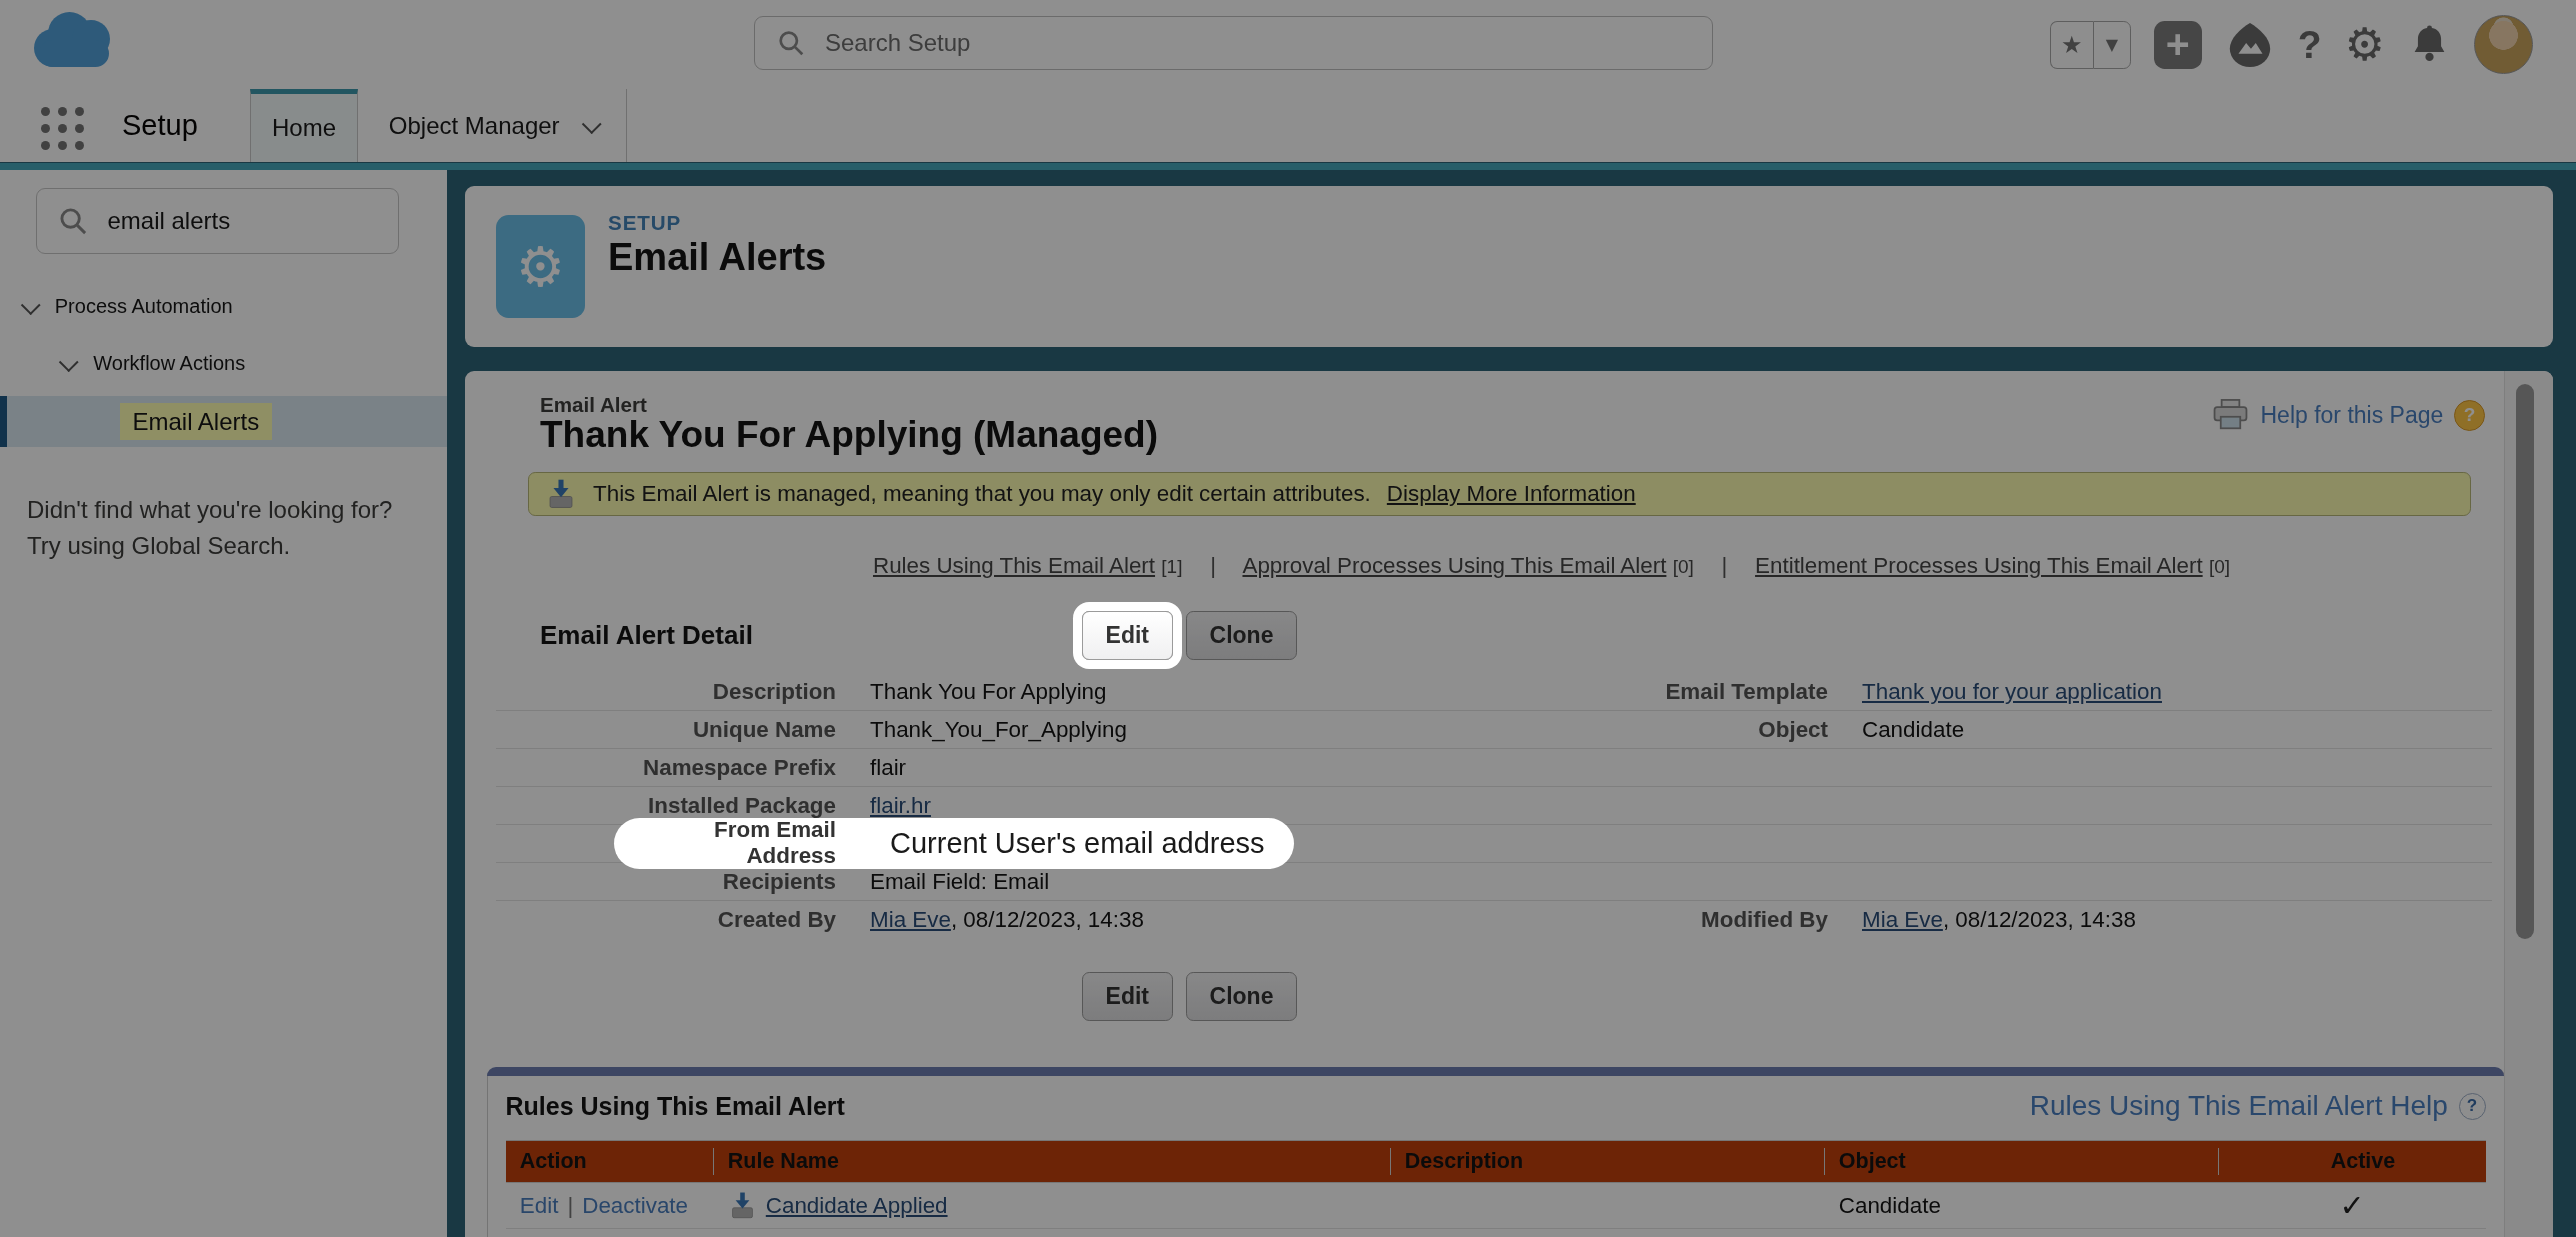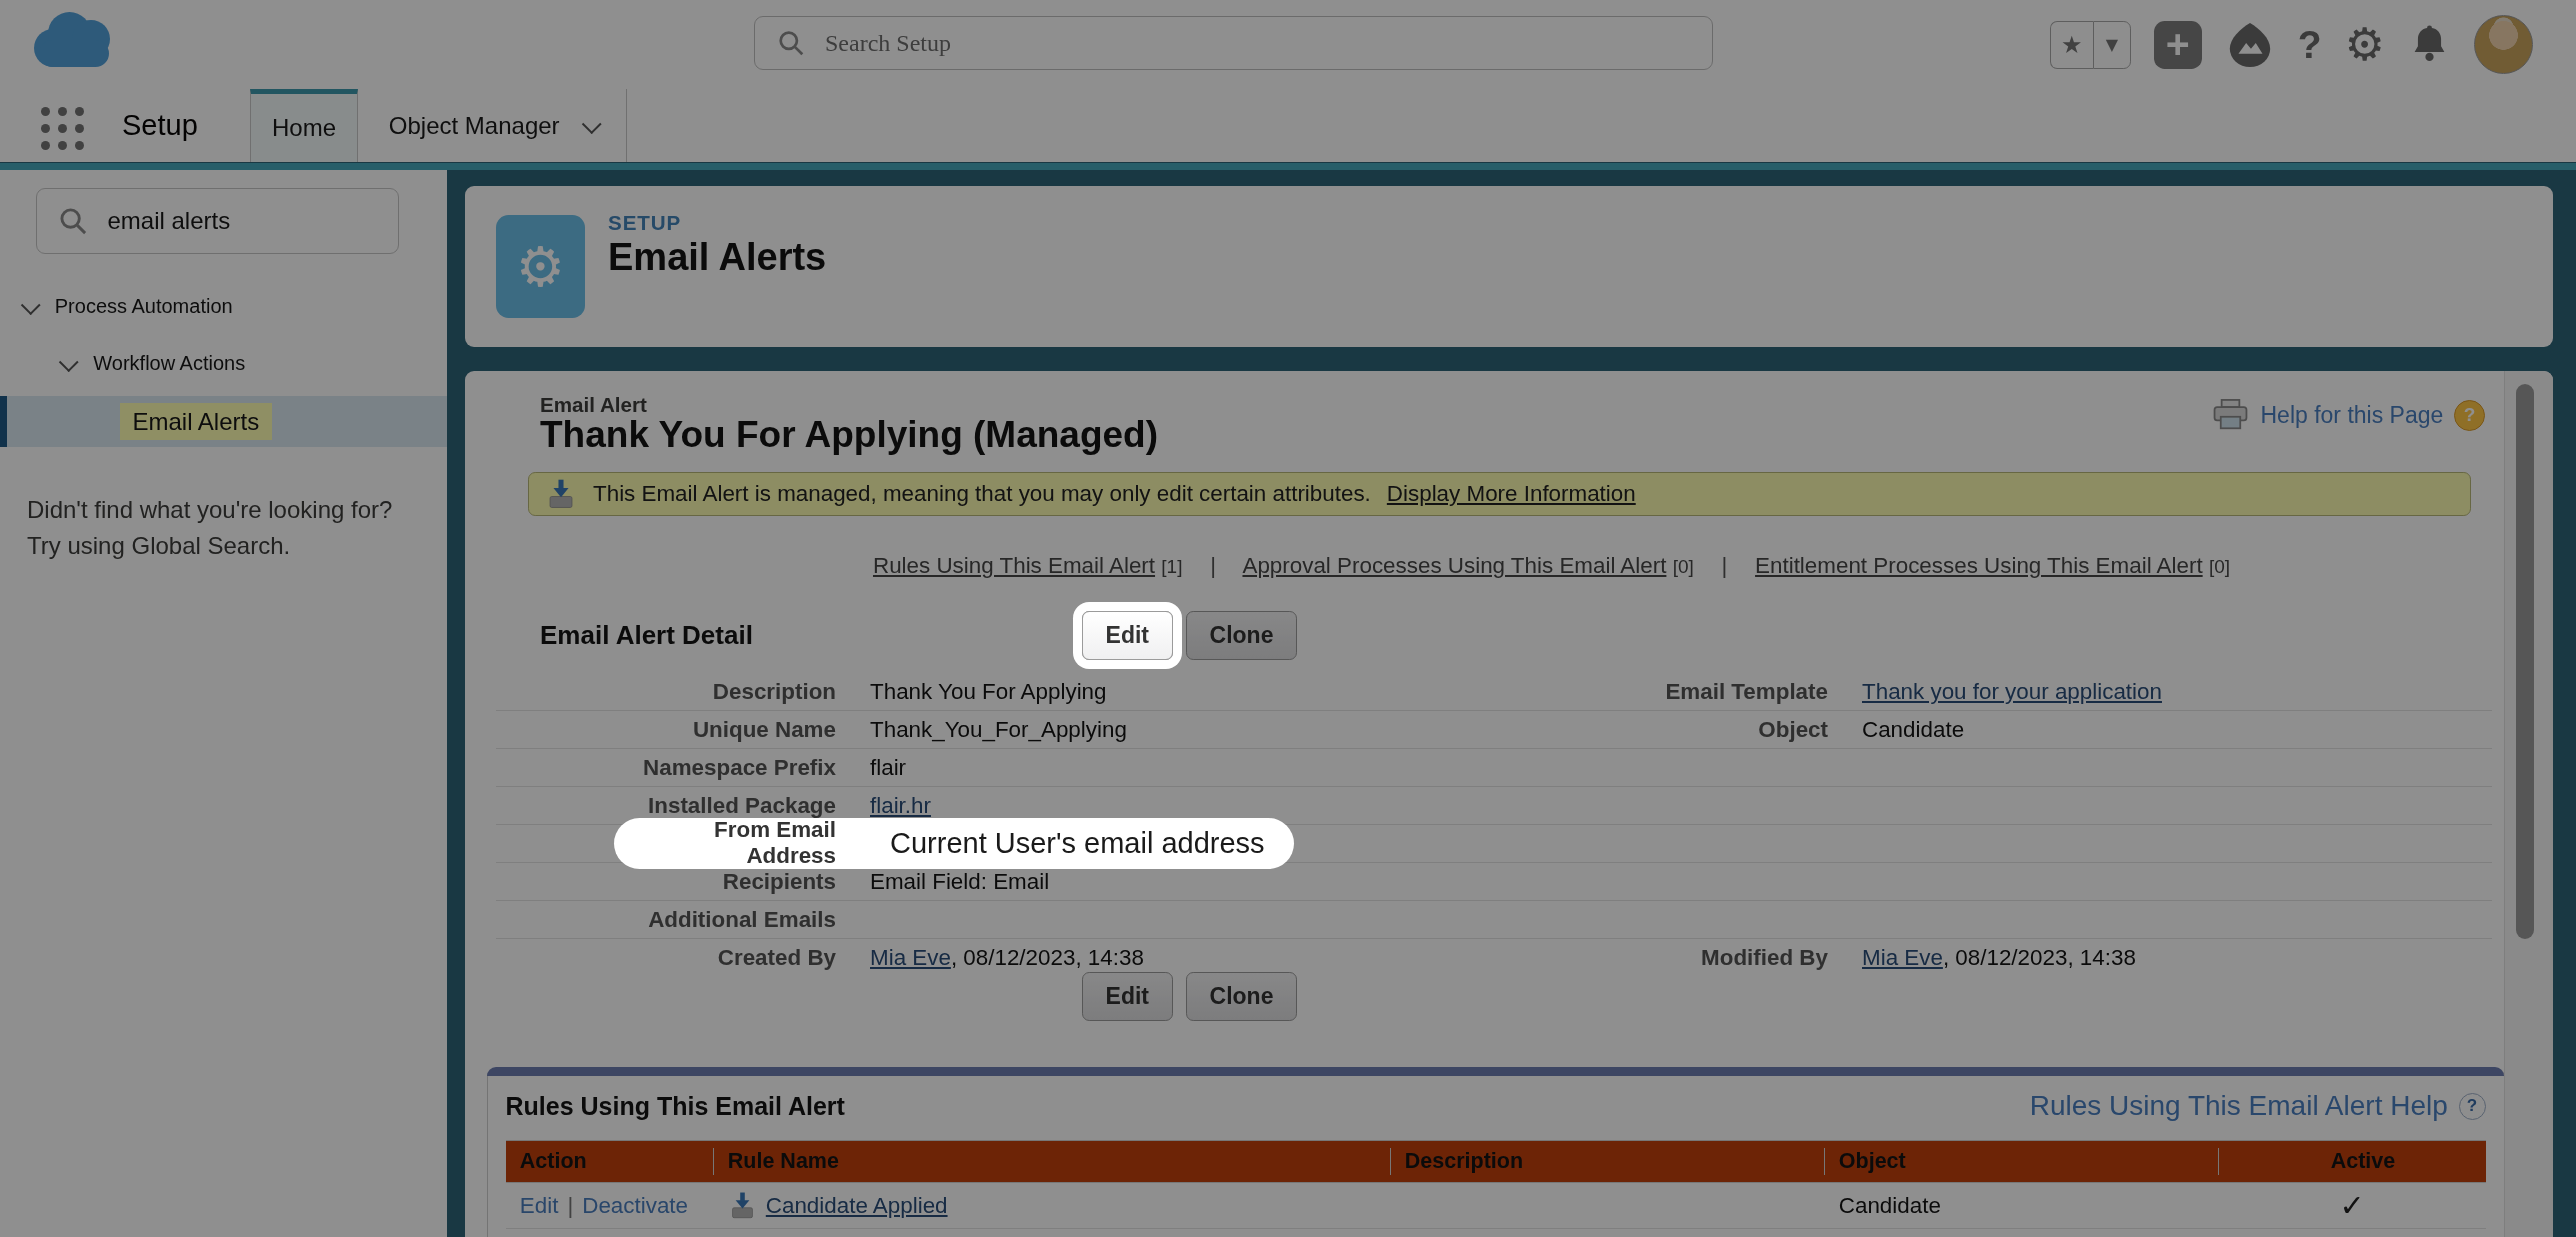--- a/index.html
+++ b/index.html
@@ -9,21 +9,21 @@
 
   
   .global-header{position:absolute;left:0;top:0;width:2576px;height:89px;background:#fff;border-bottom:0.9px solid #d9d9d9;}
   .cloud{position:absolute;left:34px;top:10.7px;width:81px;height:59px;}
   .cloud i{position:absolute;background:#52a1da;border-radius:50%;}
   .cloud .c1{left:0;top:18px;width:38px;height:38px;}
   .cloud .c2{left:14.3px;top:1.8px;width:43px;height:43px;}
   .cloud .c3{left:38px;top:9px;width:38px;height:38px;}
   .cloud .c4{left:5.4px;top:29px;width:70px;height:27px;border-radius:14.3px;}
   .search-setup{position:absolute;left:754px;top:16px;width:959px;height:54px;border:1.8px solid #bfbfbf;border-radius:9px;
-        display:flex;align-items:center;padding-left:23px;gap:18px;box-sizing:border-box;background:#fff;font-family:Liberation Serif, serif;}
+        display:flex;align-items:center;padding-left:23px;gap:18px;box-sizing:border-box;background:#fff;}
   .search-setup input{font-size:24px;color:#6e6e6e;width:716px;}
   .search-setup input::placeholder{color:#6e6e6e;opacity:1;}
   .header-actions{position:absolute;right:43px;top:0;height:89px;display:flex;align-items:center;gap:23px;}
   .fav-group{display:flex;height:48px;}
   .fav-star,.fav-caret{display:flex;align-items:center;justify-content:center;border:1.8px solid #a8a8a8;background:#fdfdfd;box-sizing:border-box;}
   .fav-star{width:43px;border-radius:7.2px 0 0 7.2px;border-right:none;}
   .fav-caret{width:38px;border-radius:0 7.2px 7.2px 0;}
   .glyph{font-family:"DejaVu Sans","Liberation Sans",sans-serif;color:#747474;}
   .plus-btn{width:48px;height:48px;border-radius:10.7px;background:#7d7d7d;color:#fff;display:flex;align-items:center;justify-content:center;
         font-size:41px;font-weight:bold;line-height:1;}
@@ -302,26 +302,20 @@
             <span class="p-gap"></span>
             <span class="p-val">Current User's email address</span>
           </div>
         </div>
         <div class="drow">
           <div class="lbl">Recipients</div>
           <div class="val">Email Field: Email</div>
           <div class="lbl"></div>
             <div class="val"></div>
         </div>
-        <div class="drow">
-          <div class="lbl">Additional Emails</div>
-          <div class="val"></div>
-          <div class="lbl"></div>
-            <div class="val"></div>
-        </div>
         <div class="drow" style="border-bottom:none;">
           <div class="lbl">Created By</div>
           <div class="val">
             <a href="#" style="text-decoration:underline;">Mia Eve</a><span>, 08/12/2023, 14:38</span>
           </div>
           <div class="lbl">Modified By</div>
           <div class="val">
             <a href="#" style="text-decoration:underline;">Mia Eve</a><span>, 08/12/2023, 14:38</span>
           </div>
         </div>

